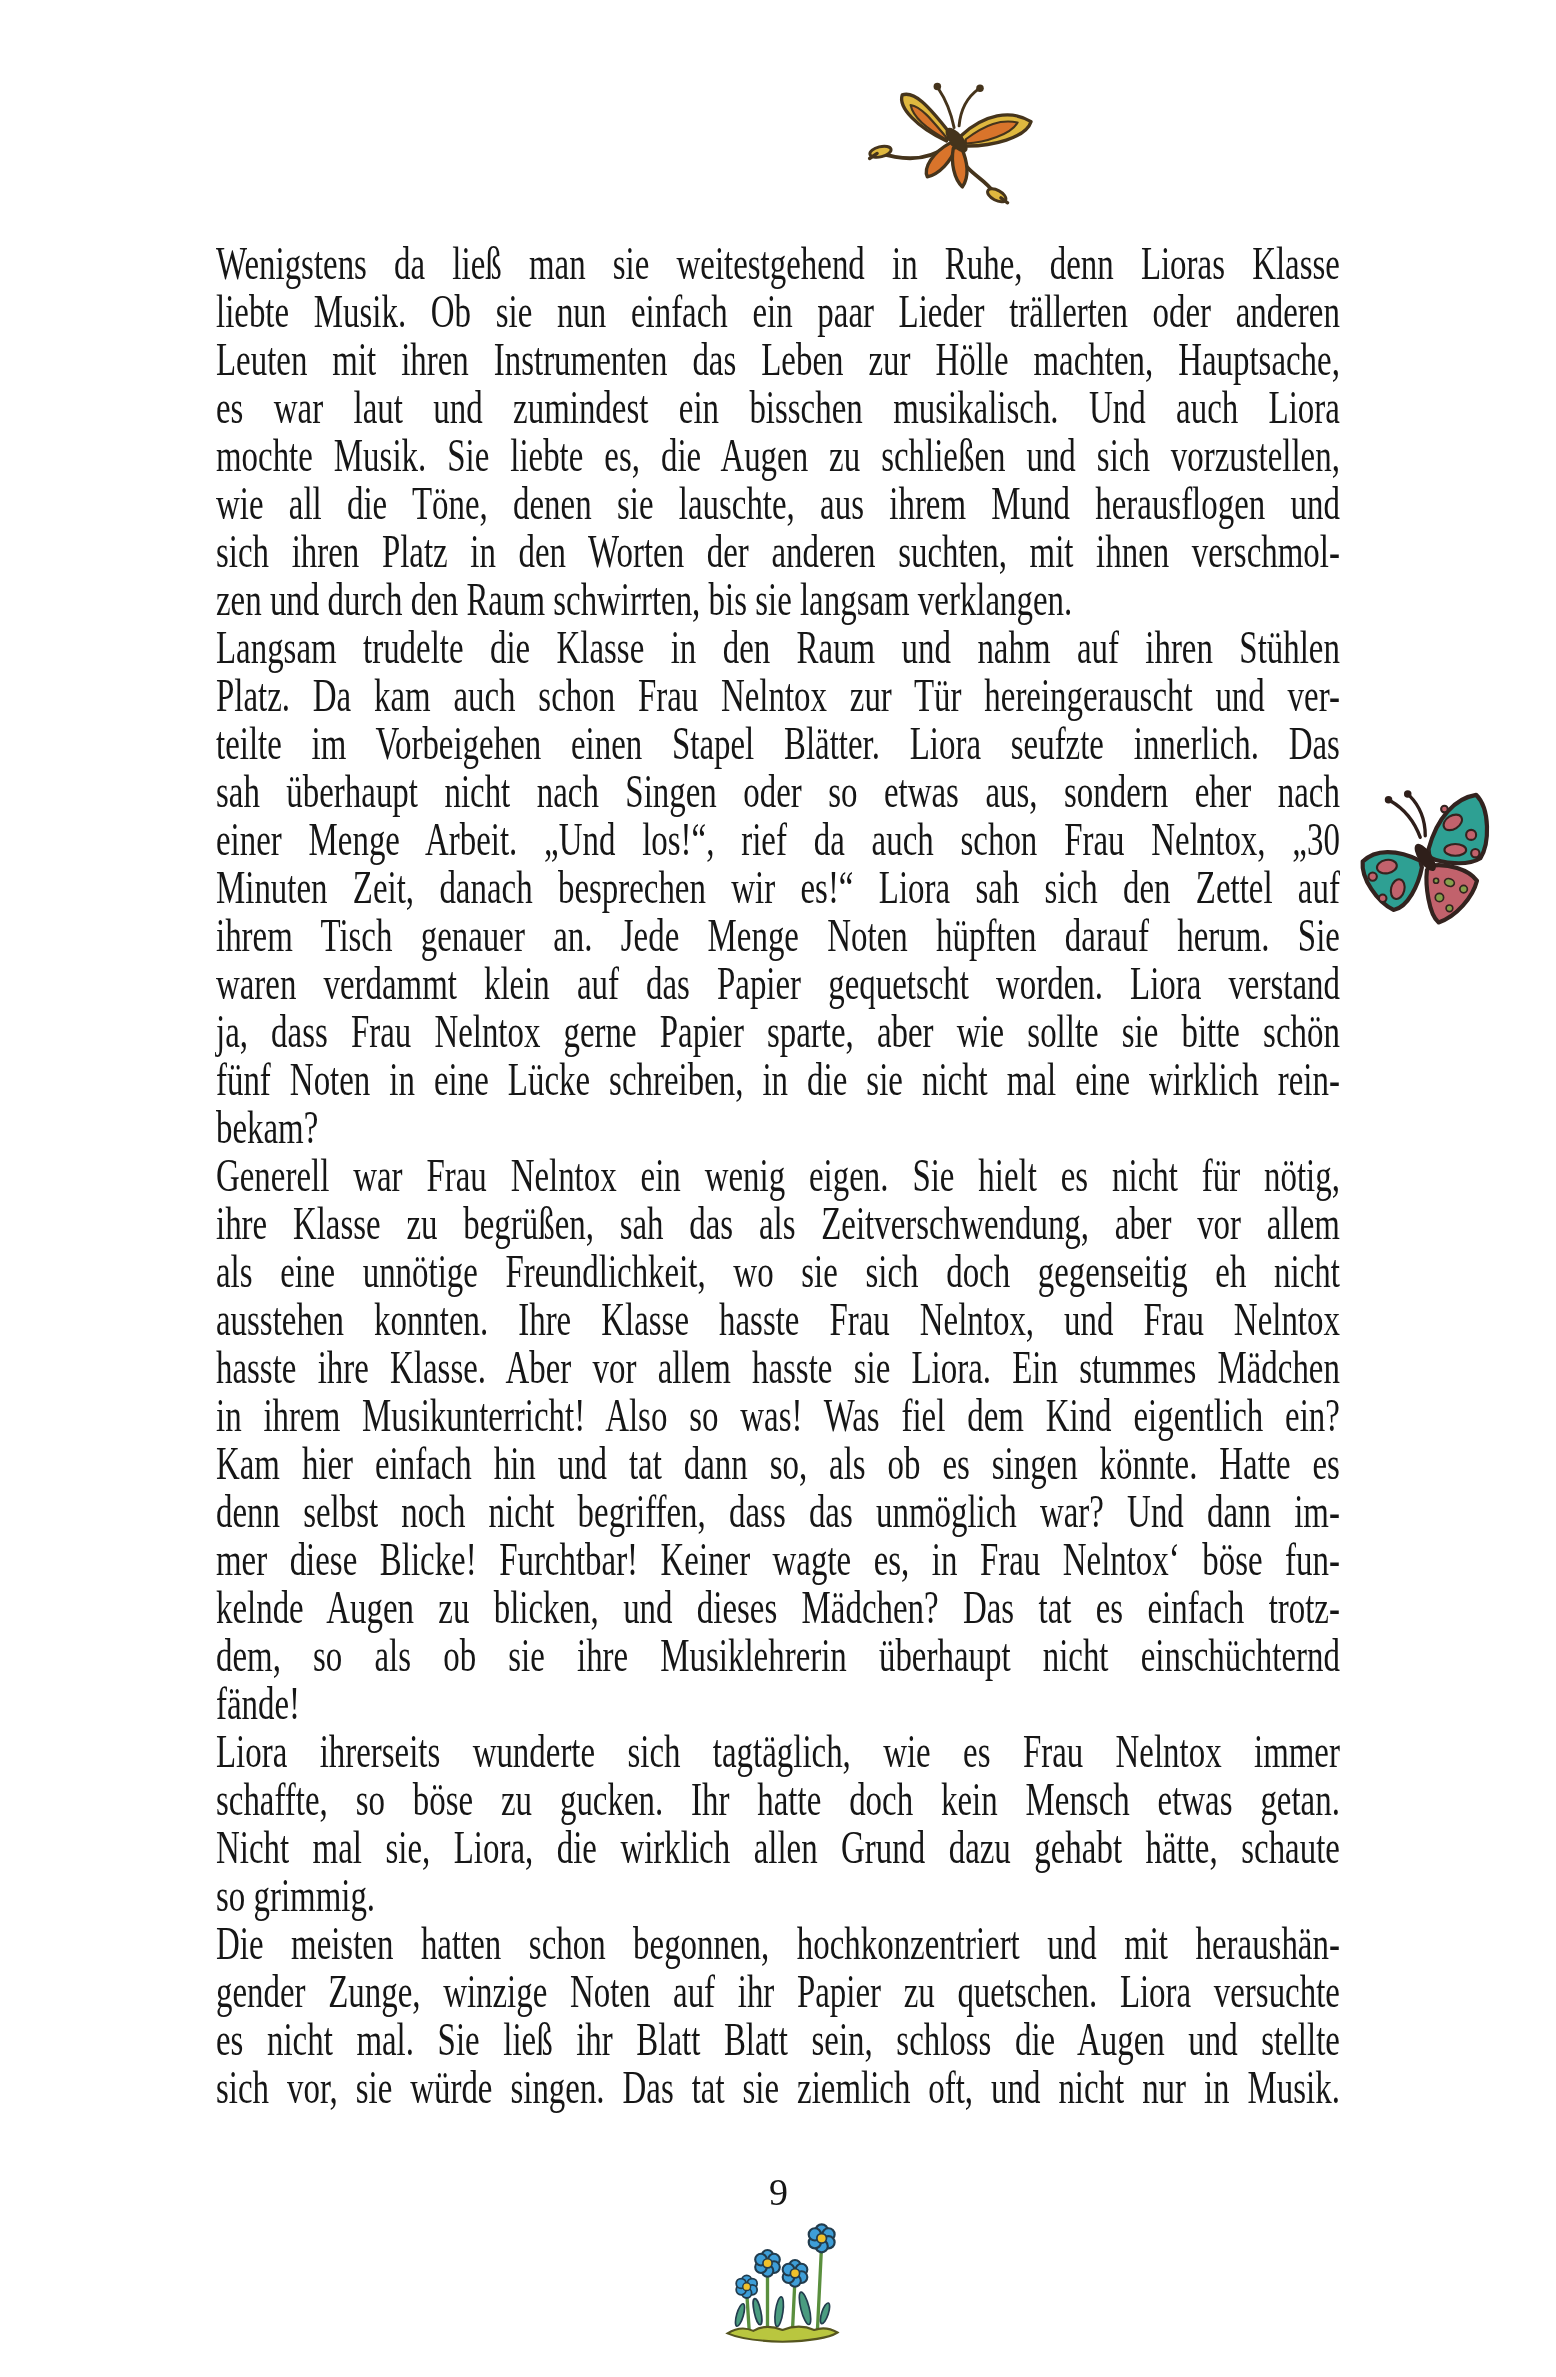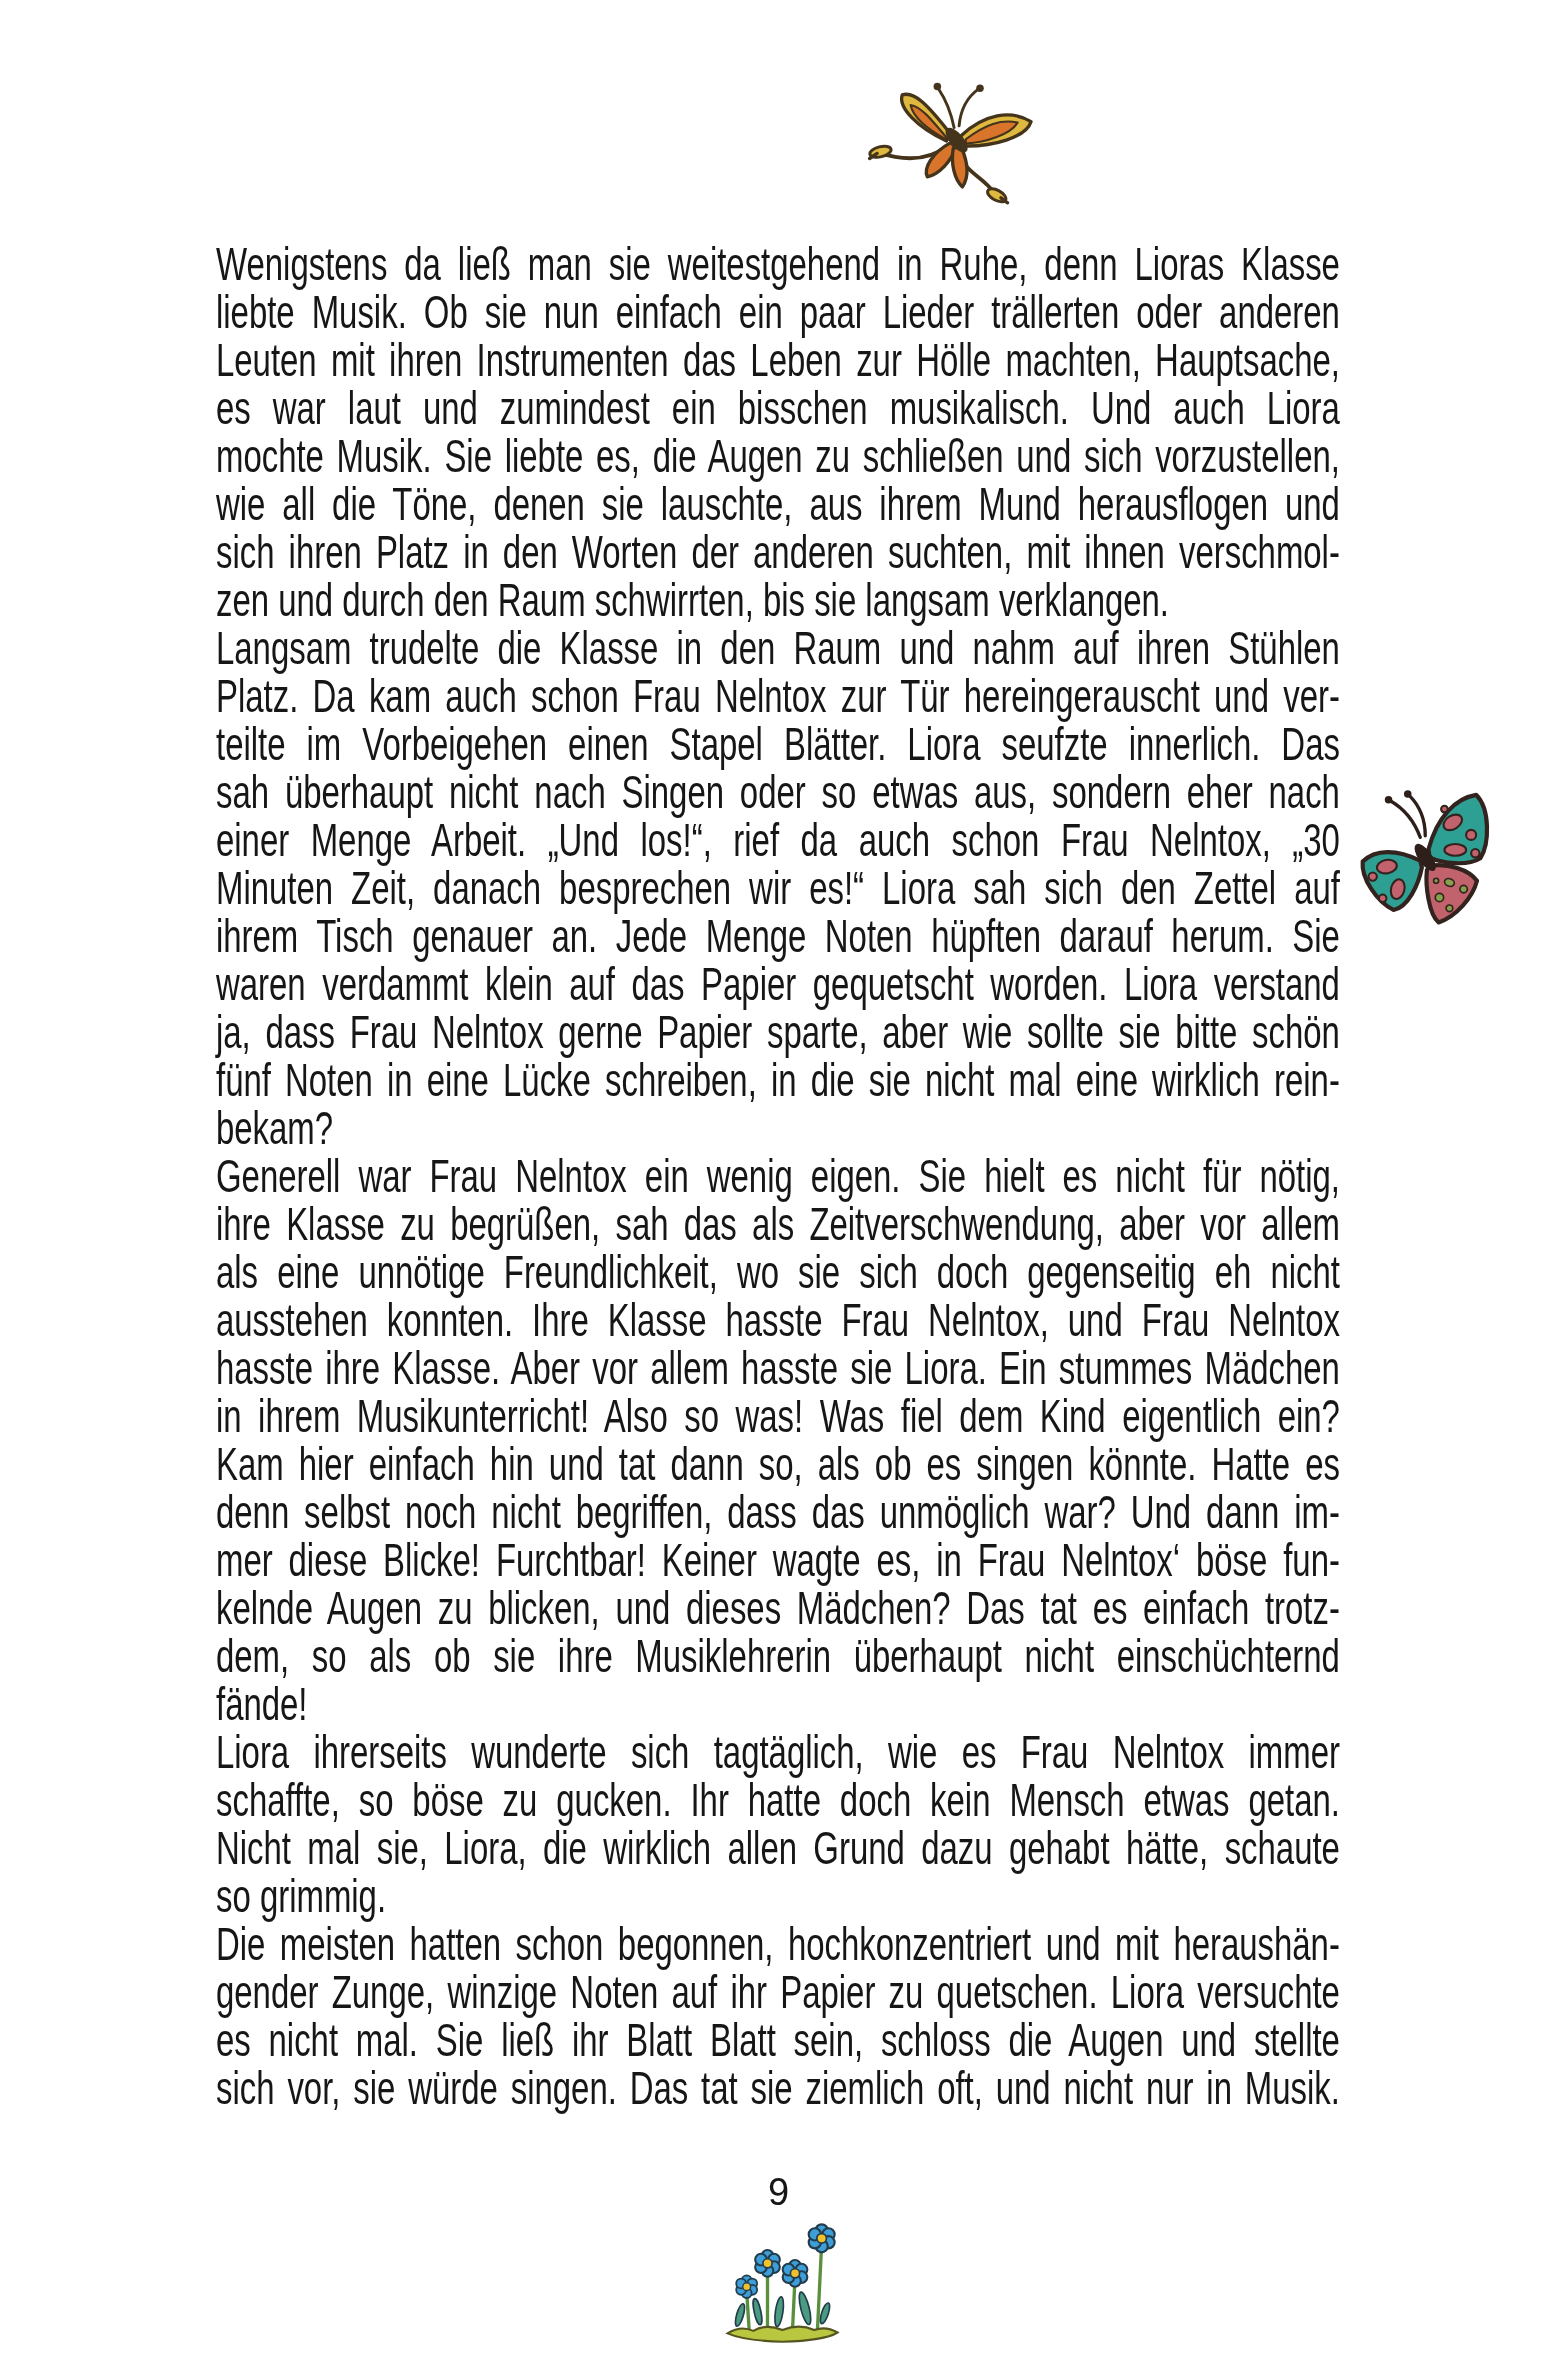--- a/index.html
+++ b/index.html
@@ -19,21 +19,21 @@
     --leaf:#4a9c80;
     --grass:#b9c63f;
     --grass-outline:#55551f;
   }
   html,body{margin:0;padding:0;background:#888;}
   .page{
     position:relative;
     width:1557px;height:2377px;
     background:var(--paper);
     overflow:hidden;
-    font-family:Liberation Sans, sans-serif;
+    font-family:Liberation Serif, serif;
     color:var(--ink);
   }
   .ornament{position:absolute;}
   .orn-top{left:867px;top:69px;width:180px;height:138px;}
   .orn-butterfly{left:1355px;top:784px;width:138px;height:146px;}
   .orn-flowers{left:724px;top:2220px;width:117px;height:125px;}
   .text-scale{
     position:absolute;
     left:216px;top:240px;
     width:1571px;

